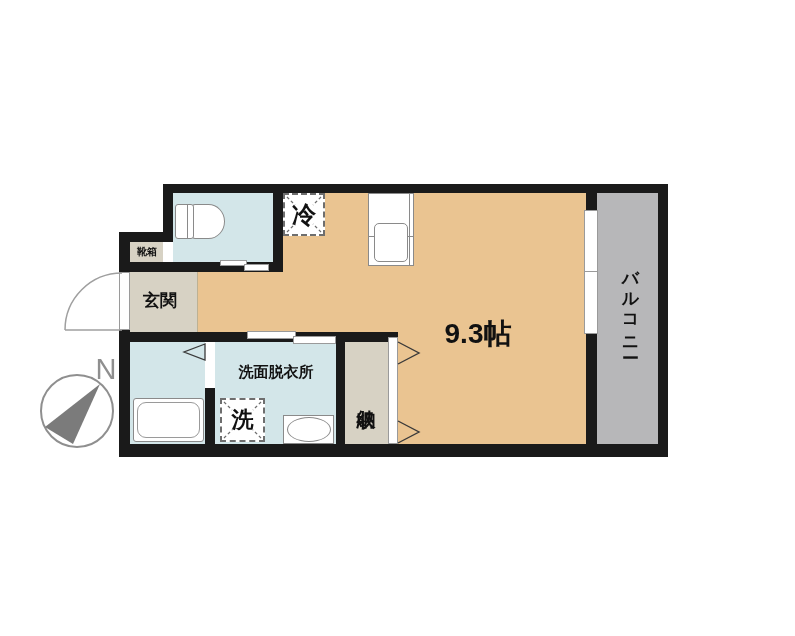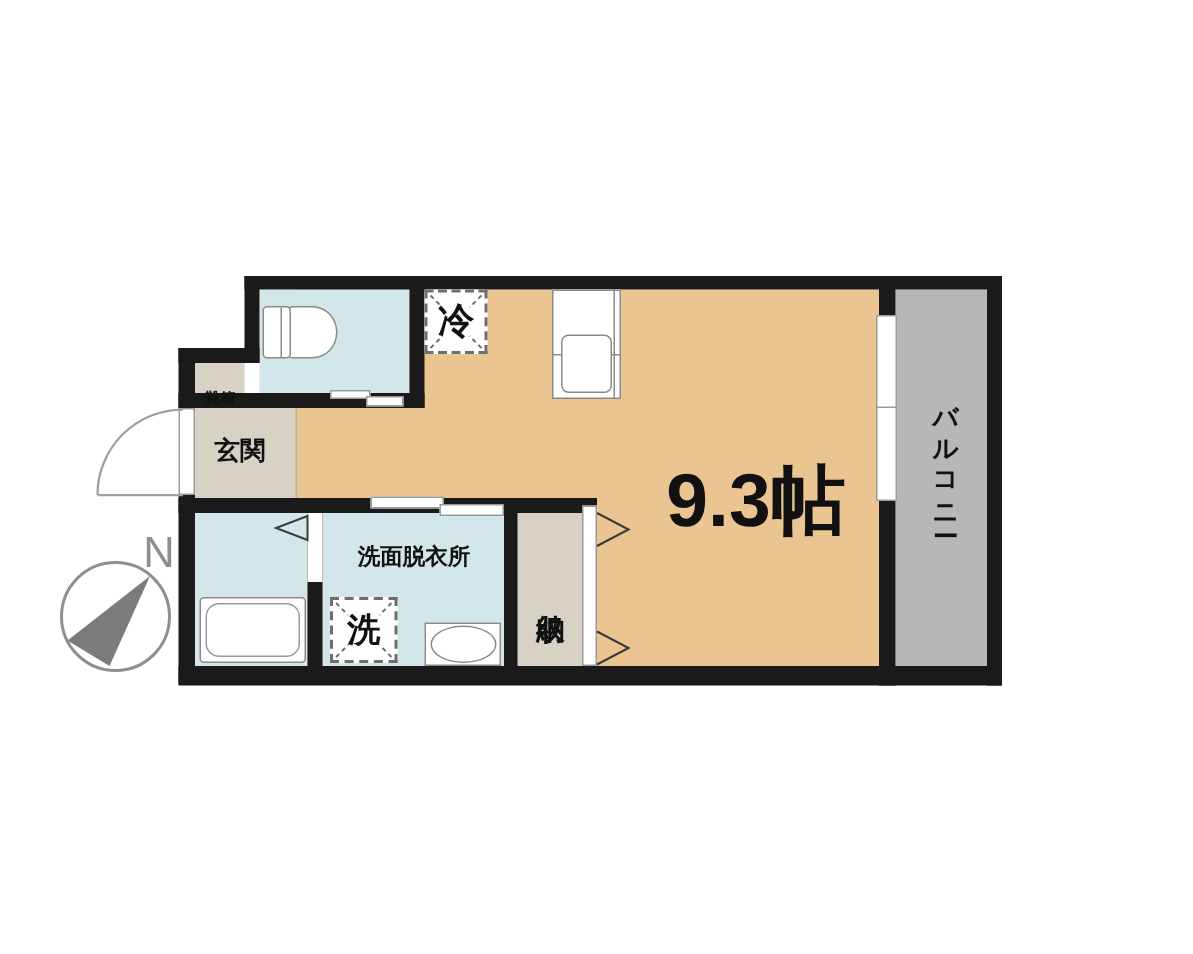--- a/index.html
+++ b/index.html
@@ -115,21 +115,21 @@
     </g>
 
     <g stroke="#6e6e6e" stroke-width="1.3" stroke-dasharray="3 2.5">
       <line x1="224" y1="402" x2="232" y2="410"></line>
         <line x1="261" y1="402" x2="253" y2="410"></line>
       <line x1="224" y1="438" x2="232" y2="430"></line>
         <line x1="261" y1="438" x2="253" y2="430"></line>
     </g>
   </svg>
 
-  <div class="label" style="left:504px;top:334px;font-size:50px;">9.3帖</div>
+  <div class="label" style="left:478px;top:334px;font-size:28px;">9.3帖</div>
   <div class="label vtext" style="left:630px;top:305px;font-size:17px;font-weight:600;">バルコニー</div>
   <div class="label" style="left:160px;top:301px;font-size:17px;">玄関</div>
-  <div class="label" style="left:147px;top:252px;font-size:10px;margin-top:15px;">靴箱</div>
+  <div class="label" style="left:147px;top:252px;font-size:10px;">靴箱</div>
   <div class="label" style="left:276px;top:372px;font-size:15px;">洗面脱衣所</div>
   <div class="label vtext" style="left:366px;top:395px;font-size:19px;letter-spacing:1px;">収納</div>
   <div class="label" style="left:106px;top:369px;font-size:29px;font-weight:400;color:#8f8f8f;">N</div>
 
 </div>
 
 </body></html>

